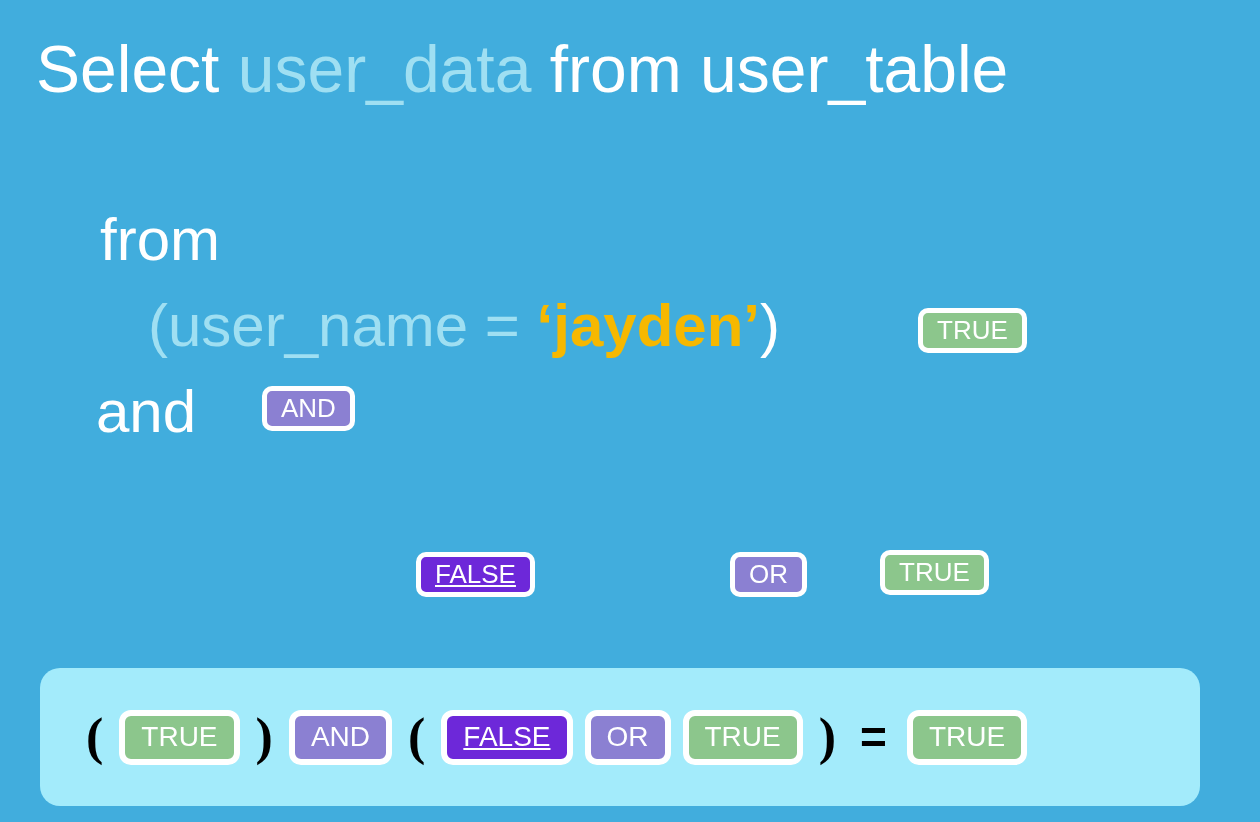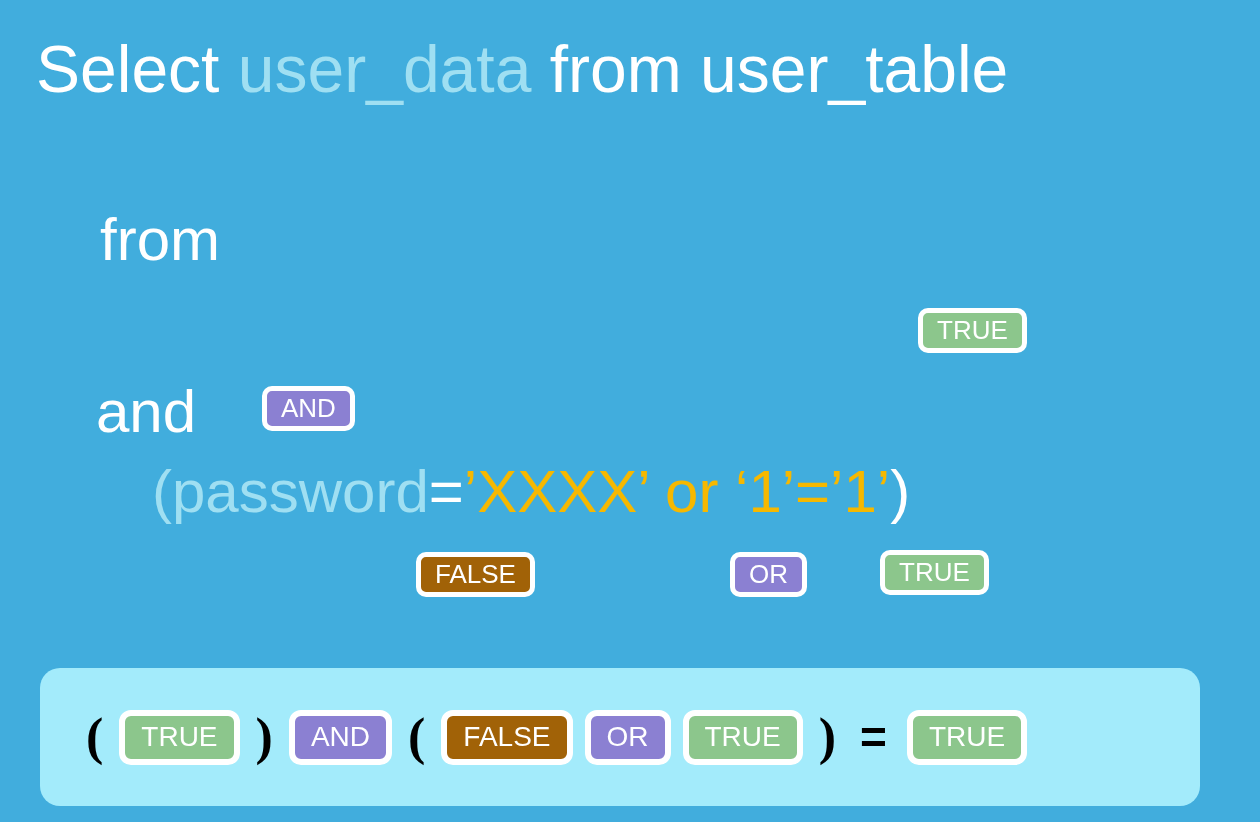--- a/index.html
+++ b/index.html
@@ -75,21 +75,21 @@
     font-size: 26px;
     font-weight: normal;
     text-align: left;
     border: 5px solid #ffffff;
     border-radius: 10px;
     padding: 4px 14px 5px 14px;
     line-height: 1;
     vertical-align: middle;
   }
   .badge-true  { background: #8cc68c; }
-  .badge-false { background: #a16207; }
+  .badge-false { background: #6d28d9; text-decoration: underline; }
   .badge-op    { background: #8b80d2; }
 
   .badge-abs {
     position: absolute;
   }
 
   #badge-true-1  { left: 918px; top: 308px; }
   #badge-and-1   { left: 262px; top: 386px; }
   #badge-false-1 { left: 416px; top: 552px; }
   #badge-or-1    { left: 730px; top: 552px; }
@@ -146,28 +146,28 @@
 <div id="slide">
 
   <div class="line" id="title-line">
     <span class="kw">Select </span><span class="ident">user_data</span><span class="kw"> from </span><span class="kw">user_table</span>
   </div>
 
   <div class="line" id="where-line">
     <span class="kw">from</span>
   </div>
 
+  <div class="line" id="cond1-line">
+    <span class="ident">(</span><span class="ident">user_name = </span><span class="literal">‘jayden’</span><span class="paren">)</span>
+  </div>
 
   <div class="line" id="and-line">
     <span class="kw">and</span>
   </div>
 
-  <div class="line" id="cond2-line">
-    <span class="ident">(</span><span class="ident">password</span><span class="kw">=</span><span class="literal-n">’XXXX’</span><span class="literal-n"> or </span><span class="literal-n">‘1’=’1’</span><span class="paren">)</span>
-  </div>
 
   <span class="badge badge-true badge-abs" id="badge-true-1">TRUE</span>
 
   <span class="badge badge-op badge-abs" id="badge-and-1">AND</span>
 
   <span class="badge badge-false badge-abs" id="badge-false-1">FALSE</span>
 
   <span class="badge badge-op badge-abs" id="badge-or-1">OR</span>
 
   <span class="badge badge-true badge-abs" id="badge-true-2">TRUE</span>

